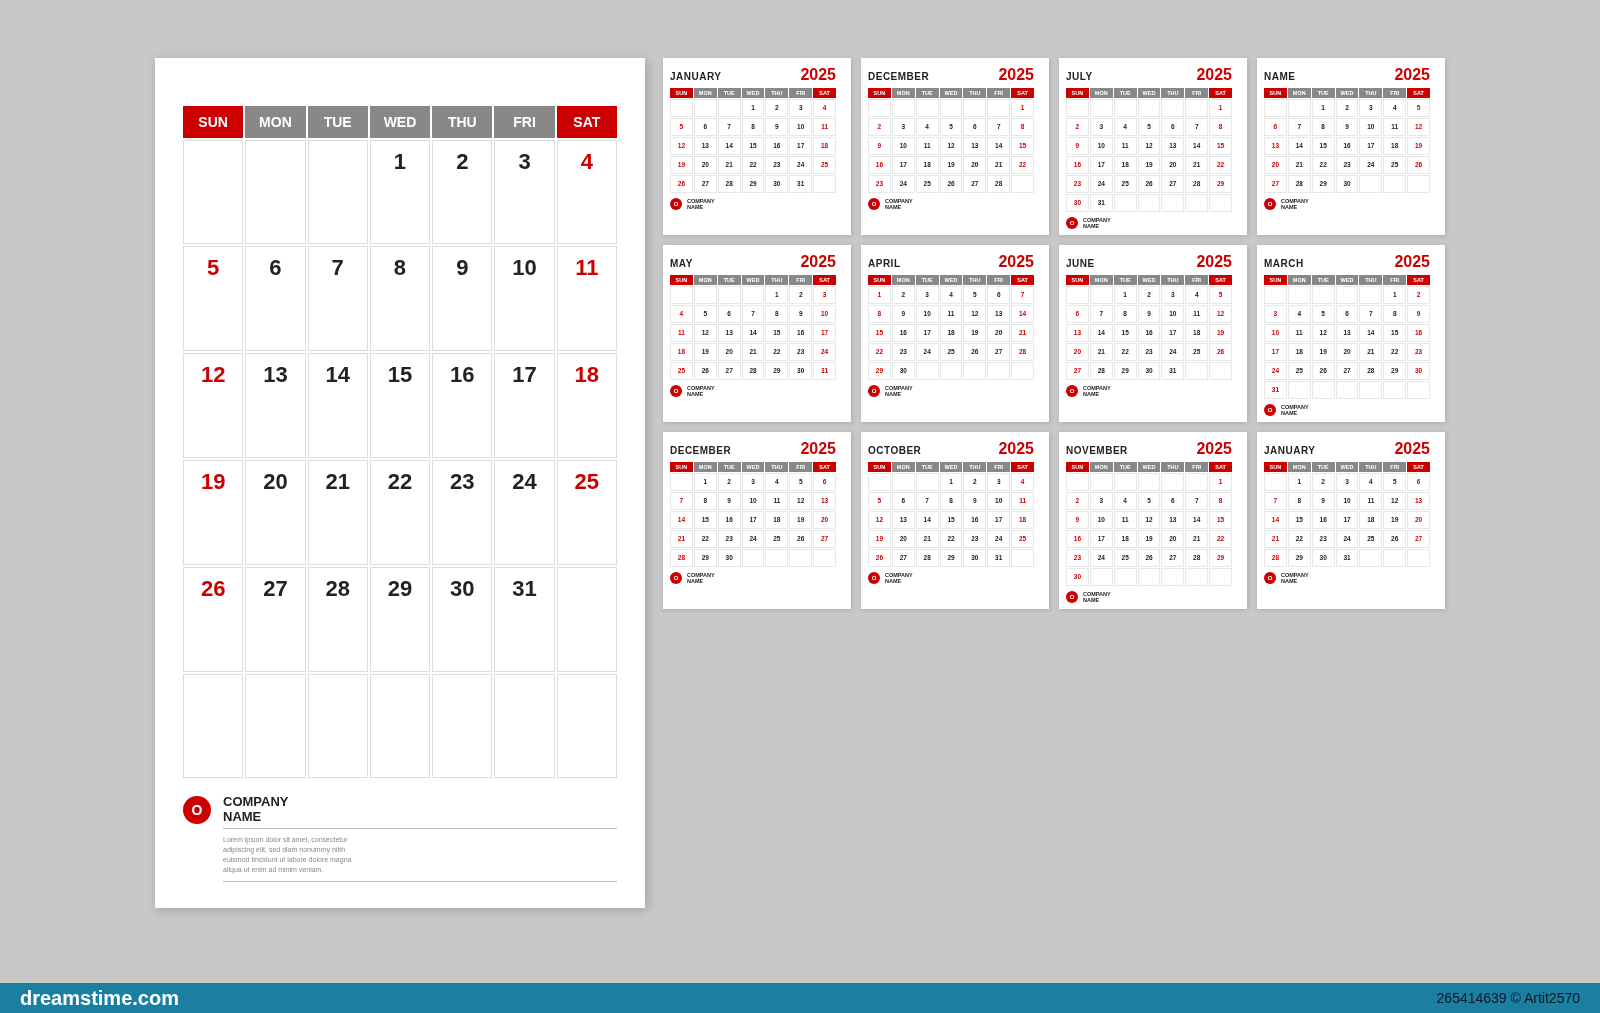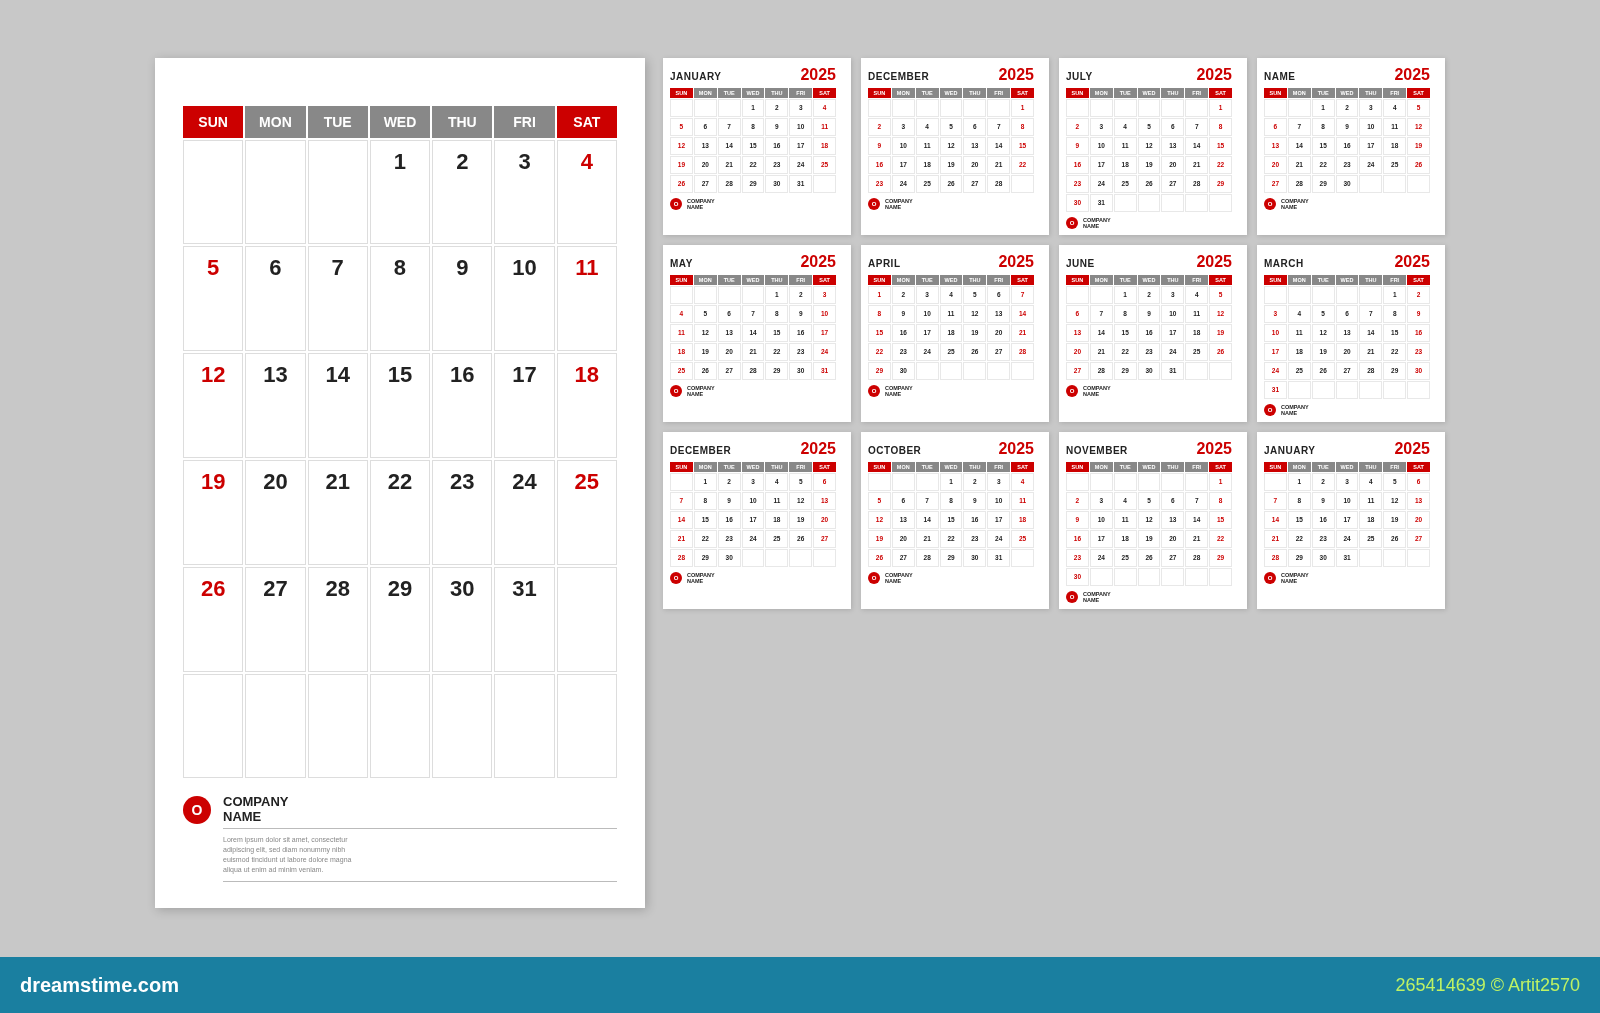--- a/index.html
+++ b/index.html
@@ -13,37 +13,37 @@
       align-items: center;
       justify-content: center;
       position: relative;
     }
 
     .dreamstime-bar {
       position: absolute;
       bottom: 0;
       left: 0;
       right: 0;
-      height: 56px;
+      height: 30px;
       background: #1a7fa0;
       display: flex;
       align-items: center;
       justify-content: space-between;
       padding: 0 20px;
       z-index: 100;
       gap: 15px;
     }
     .dreamstime-bar .logo {
       color: white;
       font-size: 20px;
       font-weight: bold;
     }
     .dreamstime-bar .info {
-      color: #bef264;
-      font-size: 18px;
+      color: #0f172a;
+      font-size: 14px;
     }
 
     .main-layout {
       display: flex;
       gap: 18px;
       padding: 20px;
       align-items: flex-start;
       margin-bottom: 48px;
     }
 

